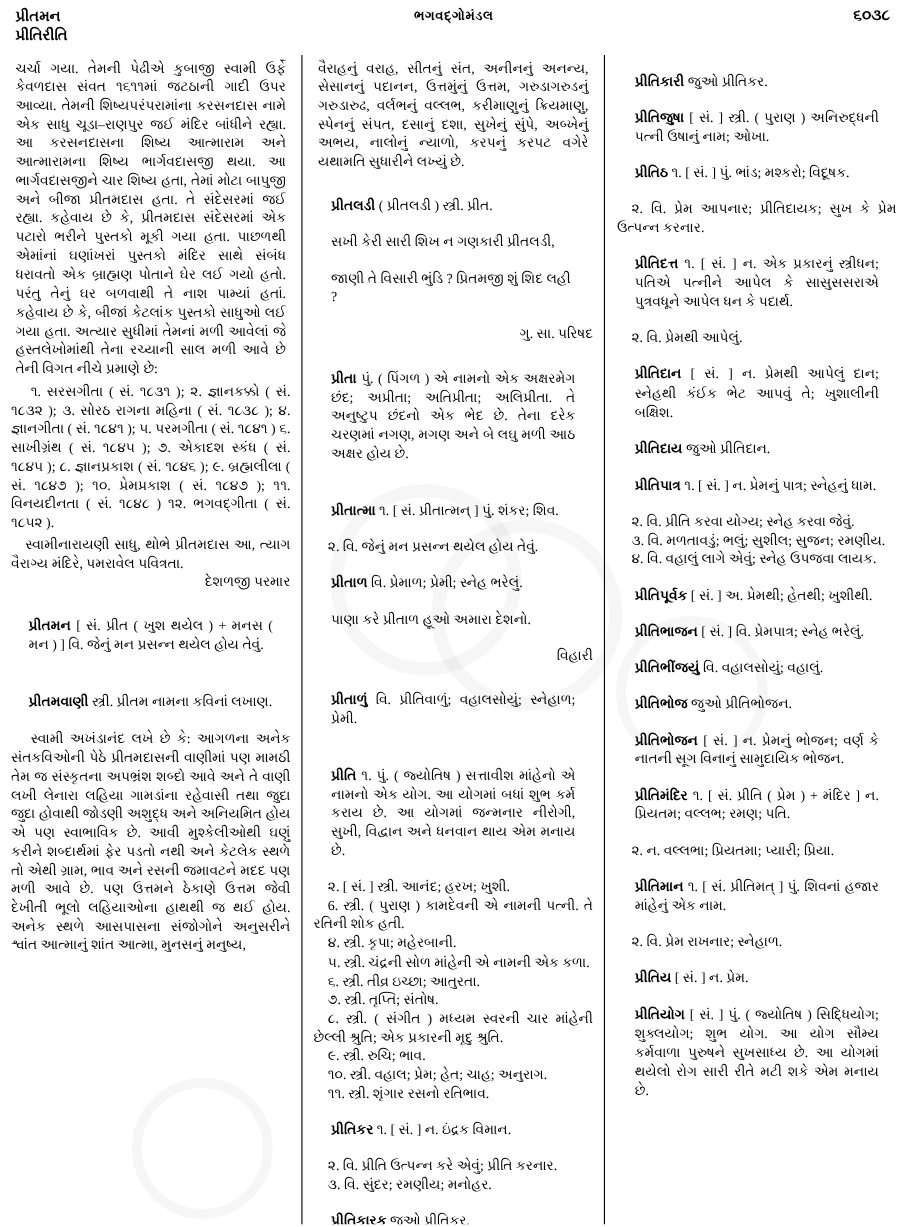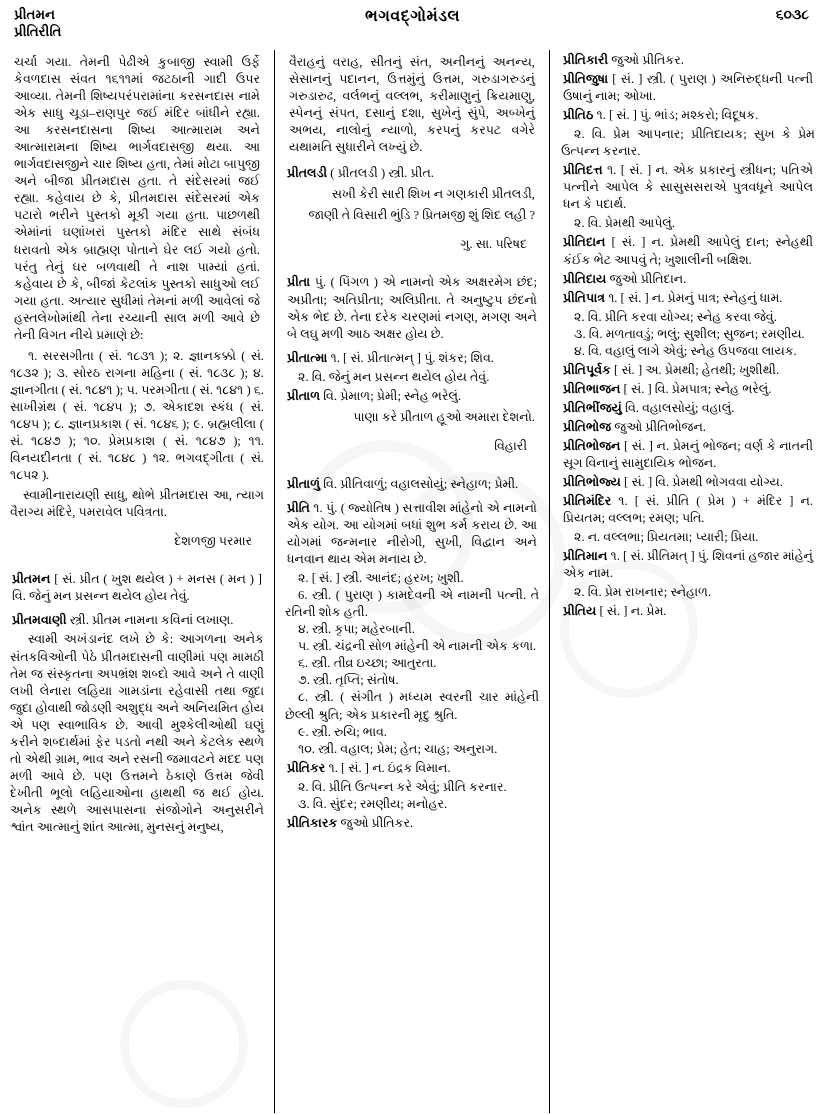--- a/index.html
+++ b/index.html
@@ -36,21 +36,21 @@
     font-size: 13.5px;
     line-height: 17px;
   }
   .rh-left div { white-space: nowrap; }
   .rh-center {
     position: absolute;
     left: 0; right: 0;
     top: 1px;
     text-align: center;
     font-weight: bold;
-    font-size: 16px;
+    font-size: 12px;
     letter-spacing: .5px;
   }
   .rh-right {
     position: absolute;
     right: 6px;
     top: 1px;
     font-weight: bold;
     font-size: 14px;
     margin-left: 29px;
   }
@@ -82,24 +82,24 @@
   }
 
   p.para {
     margin: 4px;
     text-align: justify;
     text-justify: inter-word;
     hyphens: none;
   }
   p.para.first { text-indent: 0; }
   p.ind   { margin: 0; text-align: justify; text-indent: 18px; font-family: Liberation Serif, serif; }
-  p.entry { margin: 2px; text-align: justify; text-indent: 0; }
+  p.entry { margin: 16px; text-align: justify; text-indent: 0; }
   p.sub   { margin: 0; text-align: justify; text-indent: 13px; }
-  p.attr  { margin: 12px; text-align: right; text-indent: 0; }
-  p.cen   { margin: 4px; text-align: right; }
+  p.attr  { margin: 0; text-align: right; text-indent: 0; }
+  p.cen   { margin: 16px; text-align: left; }
 
   .hw { font-weight: bold; }
 
   .gap { height: 7px; }
   .gap-s { height: 3px; }
 
   
   .watermark {
     position: absolute;
     border-radius: 50%;
@@ -168,20 +168,21 @@
       <p class="entry"><span class="hw">પ્રીતિ</span><span> ૧. પું. ( જ્યોતિષ ) સત્તાવીશ માંહેનો એ નામનો એક યોગ. આ યોગમાં બધાં શુભ કર્મ કરાય છે. આ યોગમાં જન્મનાર નીરોગી, સુખી, વિદ્વાન અને ધનવાન થાય એમ મનાય છે.</span></p>
       <p class="sub">૨. [ સં. ] સ્ત્રી. આનંદ; હરખ; ખુશી.</p>
       <p class="sub">6. સ્ત્રી. ( પુરાણ ) કામદેવની એ નામની પત્ની. તે રતિની શોક હતી.</p>
       <p class="sub">૪. સ્ત્રી. કૃપા; મહેરબાની.</p>
       <p class="sub">૫. સ્ત્રી. ચંદ્રની સોળ માંહેની એ નામની એક કળા.</p>
       <p class="sub">૬. સ્ત્રી. તીવ્ર ઇચ્છા; આતુરતા.</p>
       <p class="sub">૭. સ્ત્રી. તૃપ્તિ; સંતોષ.</p>
       <p class="sub">૮. સ્ત્રી. ( સંગીત ) મધ્યમ સ્વરની ચાર માંહેની છેલ્લી શ્રુતિ; એક પ્રકારની મૃદુ શ્રુતિ.</p>
       <p class="sub">૯. સ્ત્રી. રુચિ; ભાવ.</p>
       <p class="sub">૧૦. સ્ત્રી. વહાલ; પ્રેમ; હેત; ચાહ; અનુરાગ.</p>
+      <p class="sub">૧૧. સ્ત્રી. શૃંગાર રસનો રતિભાવ.</p>
       <p class="entry"><span class="hw">પ્રીતિકર</span><span> ૧. [ સં. ] ન. ઇંદ્રક વિમાન.</span></p>
       <p class="sub">૨. વિ. પ્રીતિ ઉત્પન્ન કરે એવું; પ્રીતિ કરનાર.</p>
       <p class="sub">૩. વિ. સુંદર; રમણીય; મનોહર.</p>
       <p class="entry"><span class="hw">પ્રીતિકારક</span><span> જુઓ પ્રીતિકર.</span></p>
     </div>
 
     <div class="rule"></div>
 
     <div class="col c3">
       <p class="entry"><span class="hw">પ્રીતિકારી</span><span> જુઓ પ્રીતિકર.</span></p>
@@ -194,22 +195,22 @@
       <p class="entry"><span class="hw">પ્રીતિદાય</span><span> જુઓ પ્રીતિદાન.</span></p>
       <p class="entry"><span class="hw">પ્રીતિપાત્ર</span><span> ૧. [ સં. ] ન. પ્રેમનું પાત્ર; સ્નેહનું ધામ.</span></p>
       <p class="sub">૨. વિ. પ્રીતિ કરવા યોગ્ય; સ્નેહ કરવા જેવું.</p>
       <p class="sub">૩. વિ. મળતાવડું; ભલું; સુશીલ; સુજન; રમણીય.</p>
       <p class="sub">૪. વિ. વહાલું લાગે એવું; સ્નેહ ઉપજવા લાયક.</p>
       <p class="entry"><span class="hw">પ્રીતિપૂર્વક</span><span> [ સં. ] અ. પ્રેમથી; હેતથી; ખુશીથી.</span></p>
       <p class="entry"><span class="hw">પ્રીતિભાજન</span><span> [ સં. ] વિ. પ્રેમપાત્ર; સ્નેહ ભરેલું.</span></p>
       <p class="entry"><span class="hw">પ્રીતિભીંજયું</span><span> વિ. વહાલસોયું; વહાલું.</span></p>
       <p class="entry"><span class="hw">પ્રીતિભોજ</span><span> જુઓ પ્રીતિભોજન.</span></p>
       <p class="entry"><span class="hw">પ્રીતિભોજન</span><span> [ સં. ] ન. પ્રેમનું ભોજન; વર્ણ કે નાતની સૂગ વિનાનું સામુદાયિક ભોજન.</span></p>
-      <p class="entry"><span class="hw">પ્રીતિભોજ્ય</span><span> [ સં. ] વિ. પ્રેમથી ભોગવવા યોગ્ય.</span></p>
       <p class="entry"><span class="hw">પ્રીતિમંદિર</span><span> ૧. [ સં. પ્રીતિ ( પ્રેમ ) + મંદિર ] ન. પ્રિયતમ; વલ્લભ; રમણ; પતિ.</span></p>
       <p class="sub">૨. ન. વલ્લભા; પ્રિયતમા; પ્યારી; પ્રિયા.</p>
       <p class="entry"><span class="hw">પ્રીતિમાન</span><span> ૧. [ સં. પ્રીતિમત્ ] પું. શિવનાં હજાર માંહેનું એક નામ.</span></p>
       <p class="sub">૨. વિ. પ્રેમ રાખનાર; સ્નેહાળ.</p>
       <p class="entry"><span class="hw">પ્રીતિય</span><span> [ સં. ] ન. પ્રેમ.</span></p>
+      <p class="entry"><span class="hw">પ્રીતિયોગ</span><span> [ સં. ] પું. ( જ્યોતિષ ) સિદ્ધિયોગ; શુક્લયોગ; શુભ યોગ. આ યોગ સૌમ્ય કર્મવાળા પુરુષને સુખસાધ્ય છે. આ યોગમાં થયેલો રોગ સારી રીતે મટી શકે એમ મનાય છે.</span></p>
     </div>
 
   </div>
 </div>
 
 </body></html>

